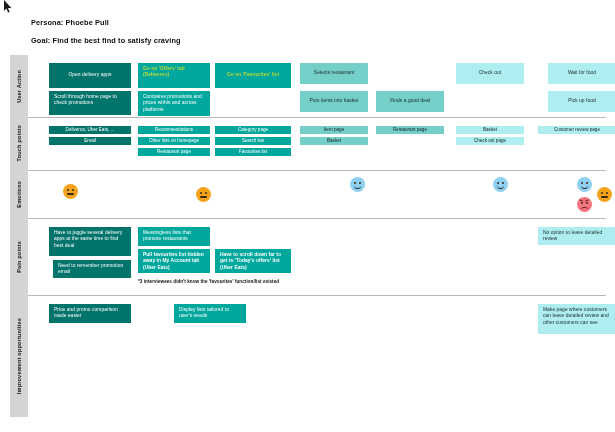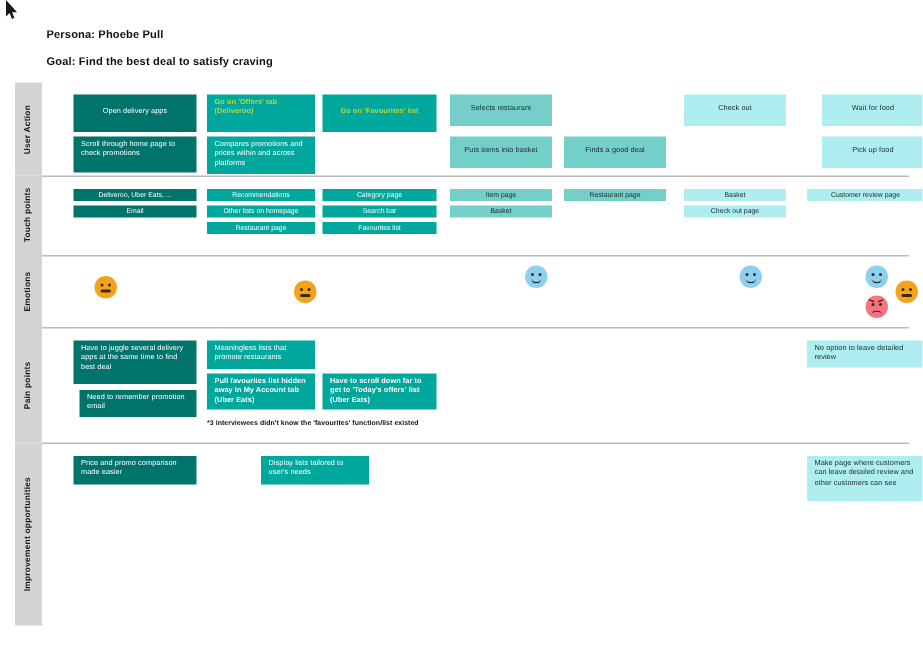--- a/index.html
+++ b/index.html
@@ -82,21 +82,21 @@
 </style>
 </head>
 <body>
 
 <svg class="cursor" viewBox="0 0 10 14">
   <path d="M1,0 L1,11 L3.4,8.6 L5,12.6 L6.6,11.9 L5,8.1 L8.4,8.1 Z" fill="#1a1a1a"></path>
 </svg>
 
 <div class="header">
   <div class="line">Persona: Phoebe Pull</div>
-  <div class="line">Goal: Find the best deal to satisfy craving</div>
+  <div class="line">Goal: Find the best find to satisfy craving</div>
 </div>
 
 <div class="map">
 
   <div class="row" style="height:62px;">
     <div class="rowlabel">
       <span>User Action</span>
     </div>
     <div class="rowbody">
       <div class="card dark ctr" style="left:21px;top:8px;width:82px;height:25px;display:flex;align-items:center;justify-content:center;">

